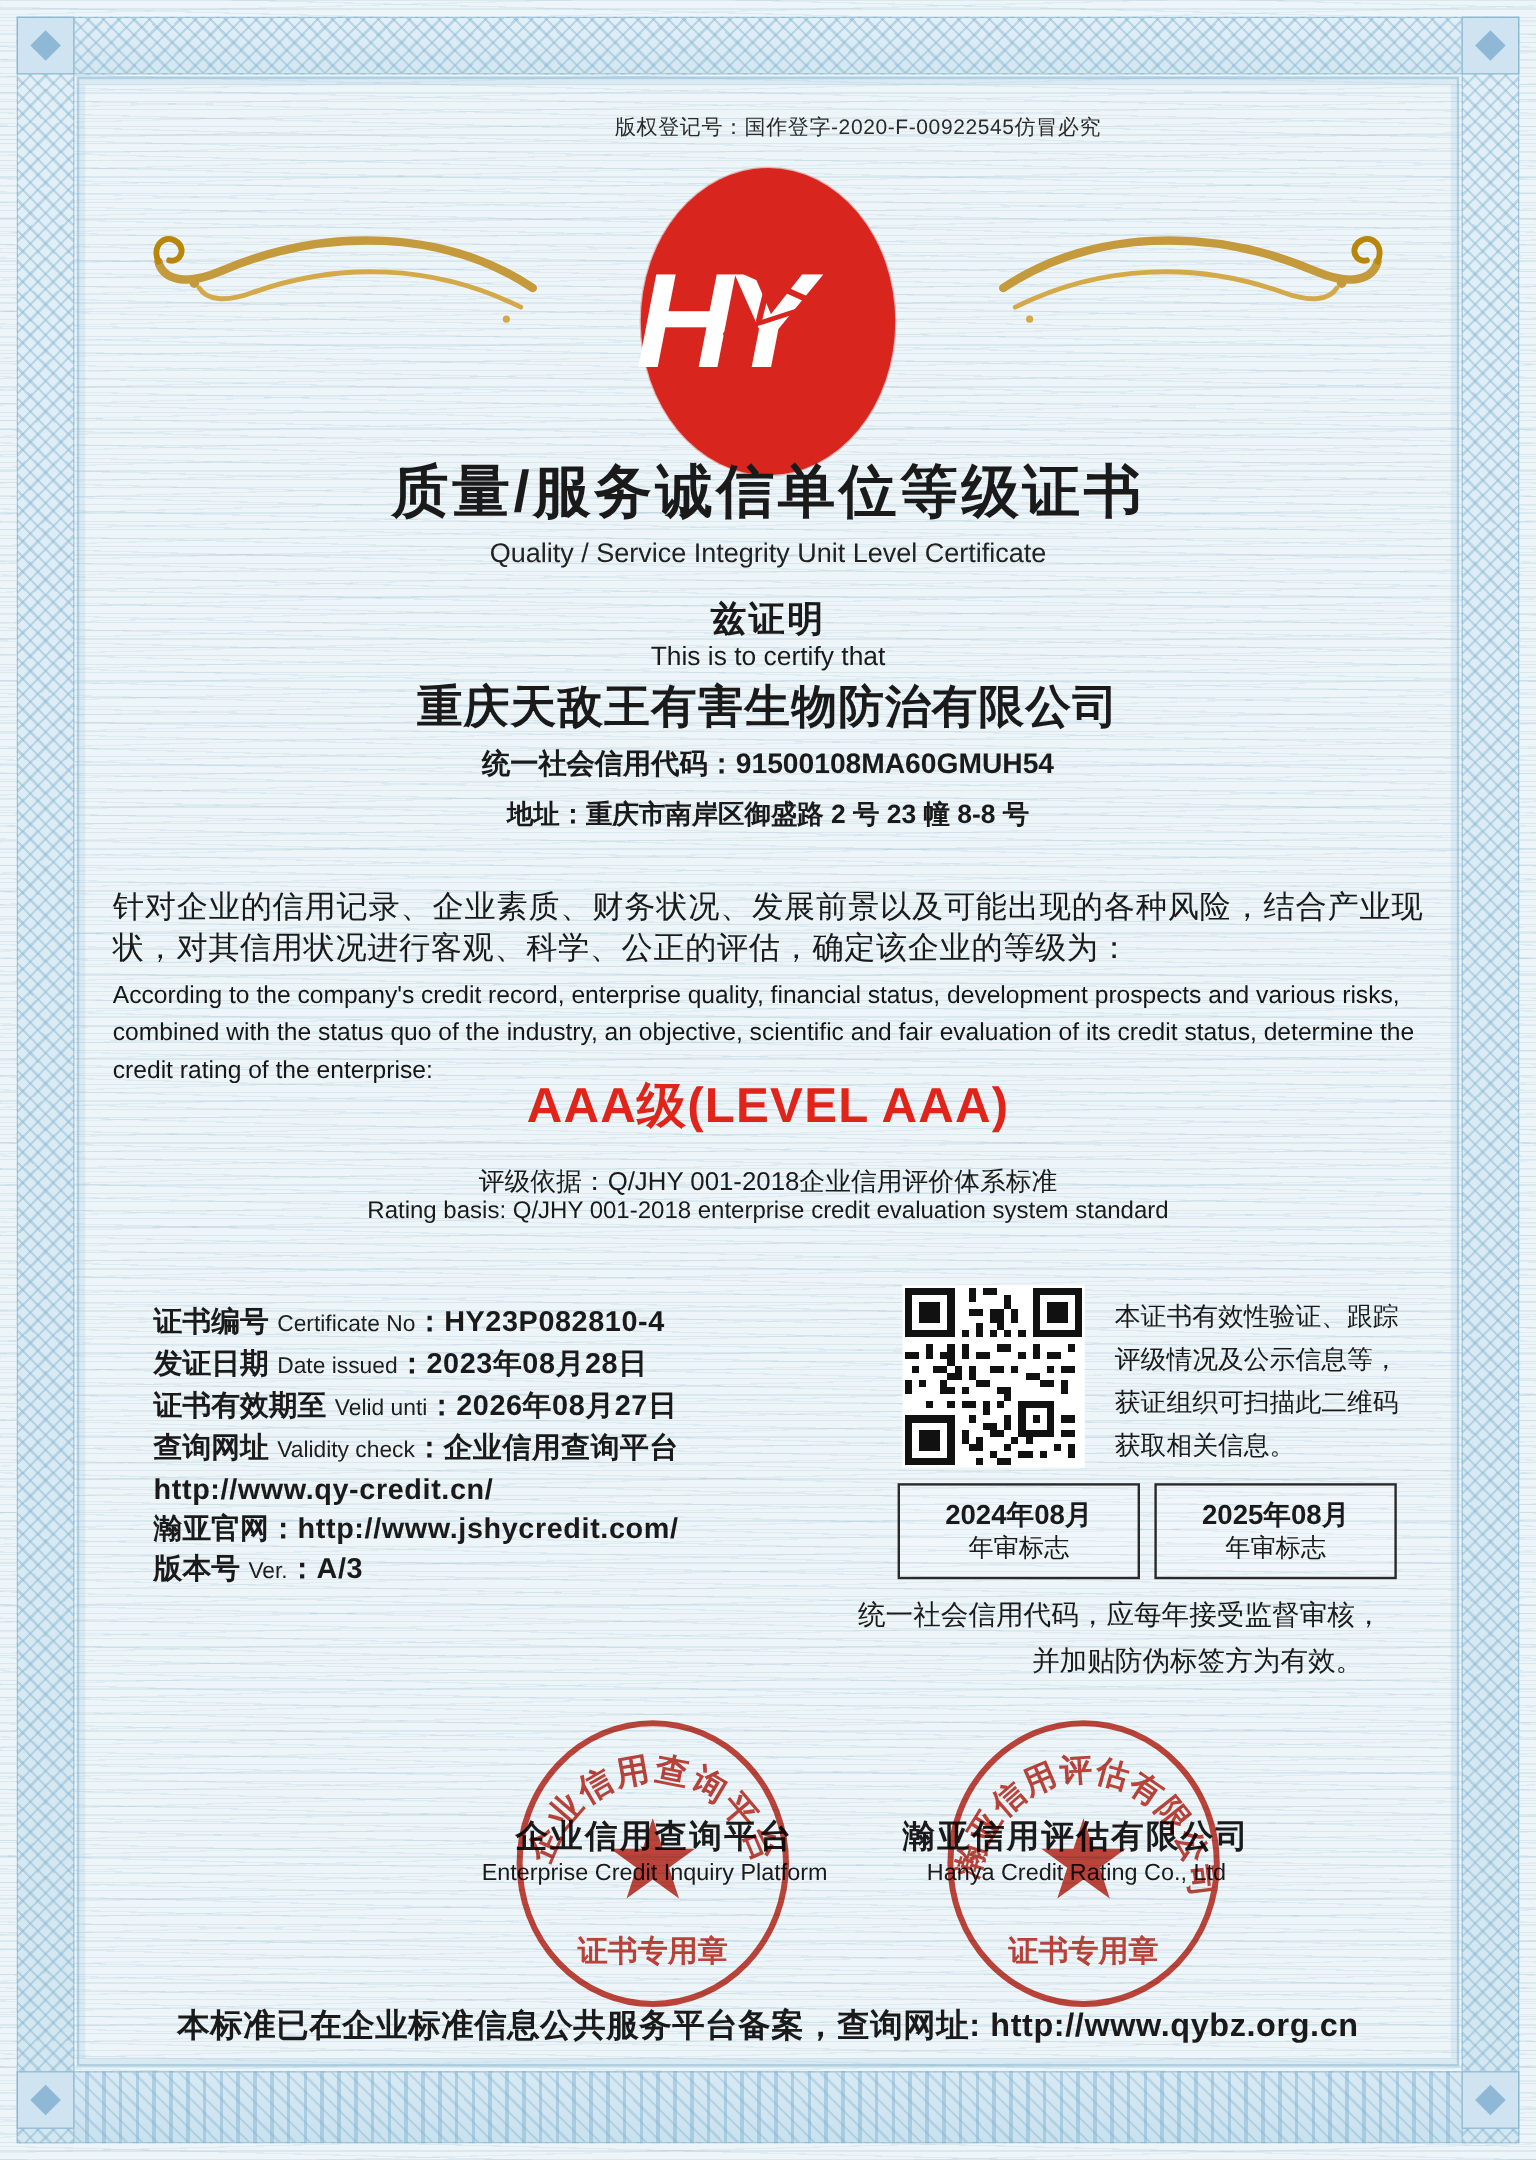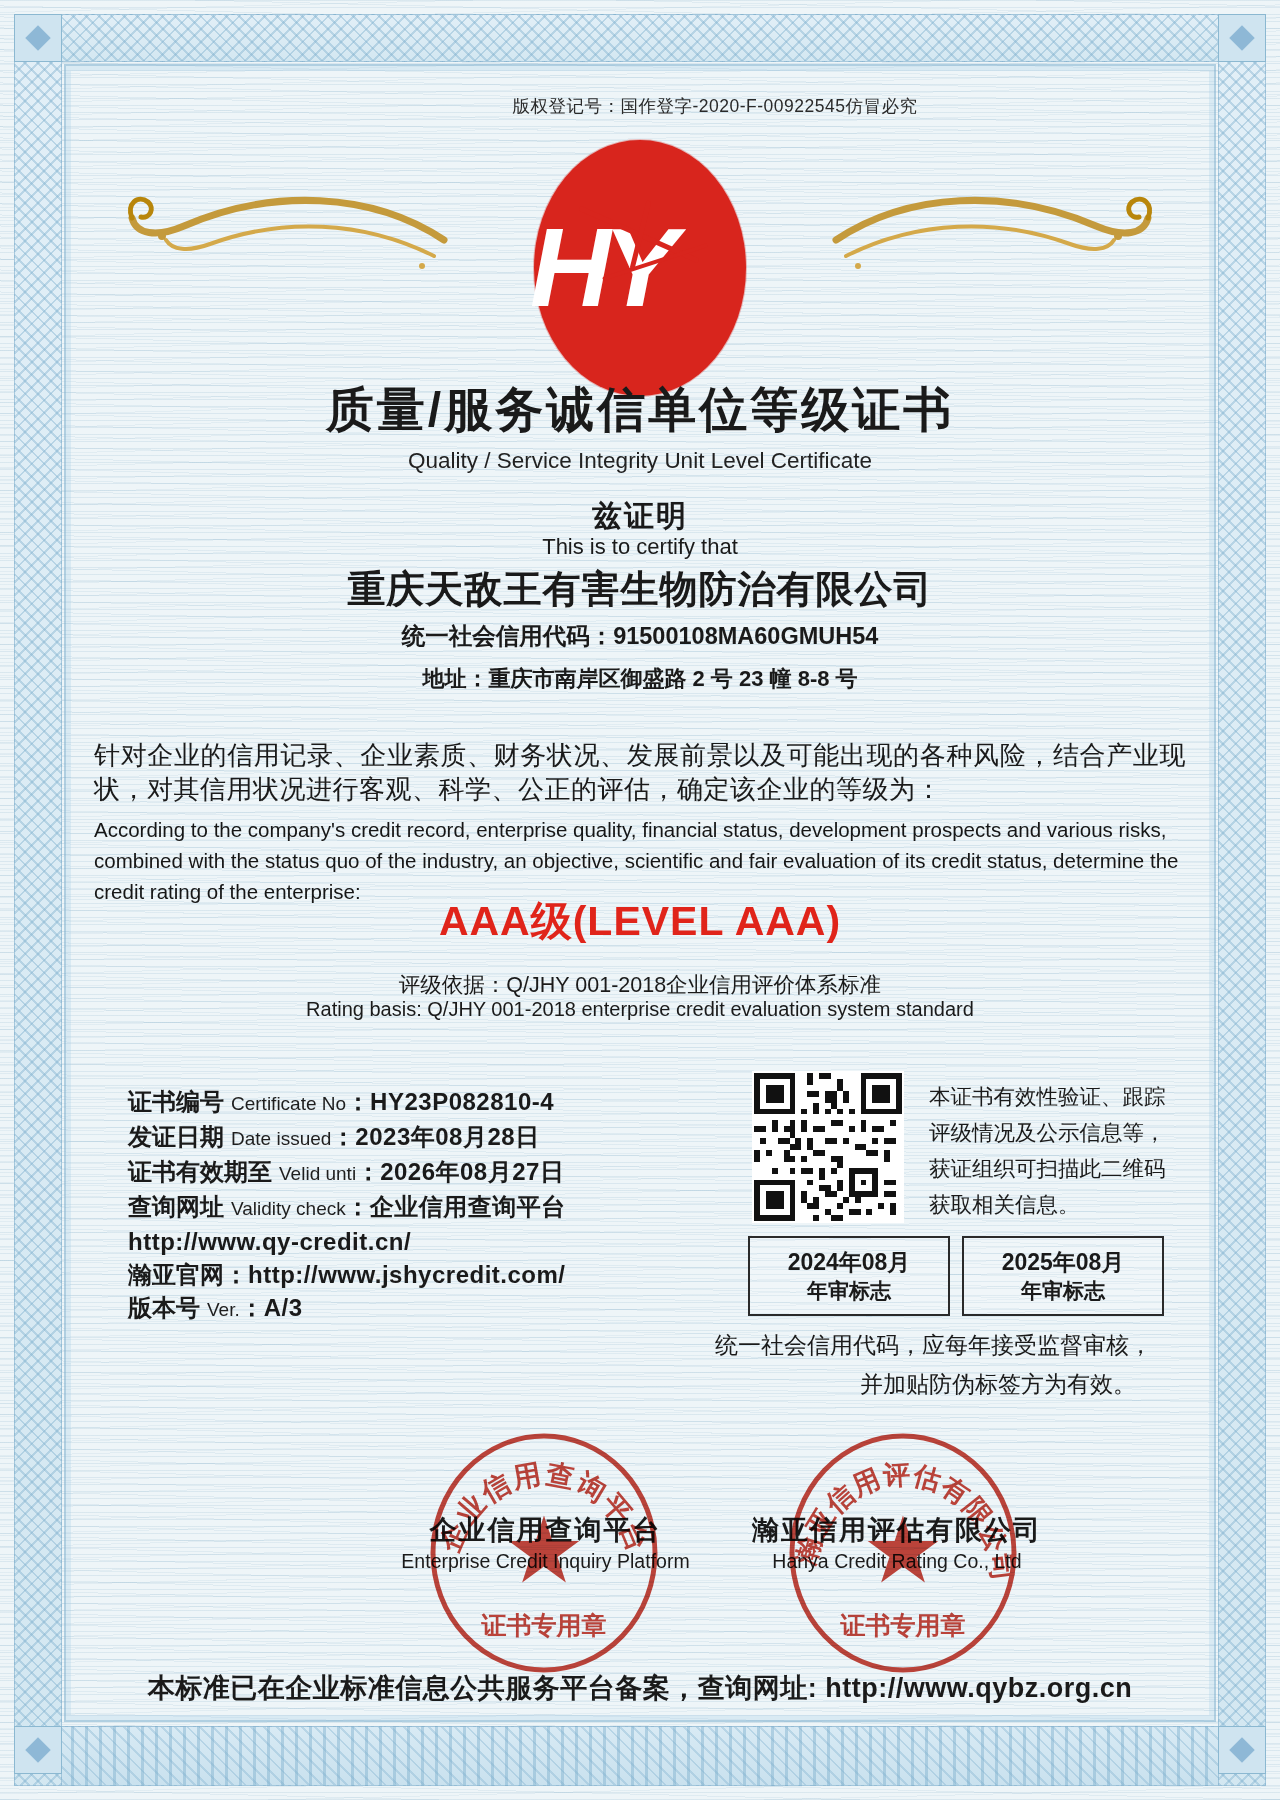--- a/index.html
+++ b/index.html
@@ -74,21 +74,21 @@
 
   .qr{top:1071px;left:752px;width:152px;height:152px;background:#fff;padding:2px;box-sizing:border-box;}
   .qr svg{width:100%;height:100%;display:block;}
 
   .qr-note{top:1079px;left:917px;width:240px;margin-left:12px;}
   .qr-note div{font-size:21.5px;font-weight:500;line-height:36px;white-space:nowrap;}
 
   .badges{top:1236px;left:748px;display:flex;gap:12px;}
   .badge{width:198px;height:76px;border:2px solid #2a2a2a;display:flex;flex-direction:column;align-items:center;justify-content:center;background:rgba(255,255,255,.15);}
   .badge .m{font-size:23px;font-weight:600;line-height:30px;text-align:right;}
-  .badge .l{font-size:21px;font-weight:700;line-height:28px;text-align:right;}
+  .badge .l{font-size:21px;font-weight:400;line-height:28px;text-align:right;}
 
   .supervision{top:1326px;left:712px;width:440px;text-align:right;padding-right:6px;}
   .supervision div{font-size:23px;font-weight:500;line-height:39px;}
   .supervision div:last-child{padding-right:16px;}
 
   .issuer{top:1512px;text-align:center;}
   .issuer-left{left:378px;width:335px;}
   .issuer-right{left:722px;width:350px;}
   .issuer .n-zh{font-size:27px;font-weight:700;letter-spacing:2px;line-height:36px;}
   .issuer .n-en{font-size:19.5px;font-weight:500;line-height:26px;}

